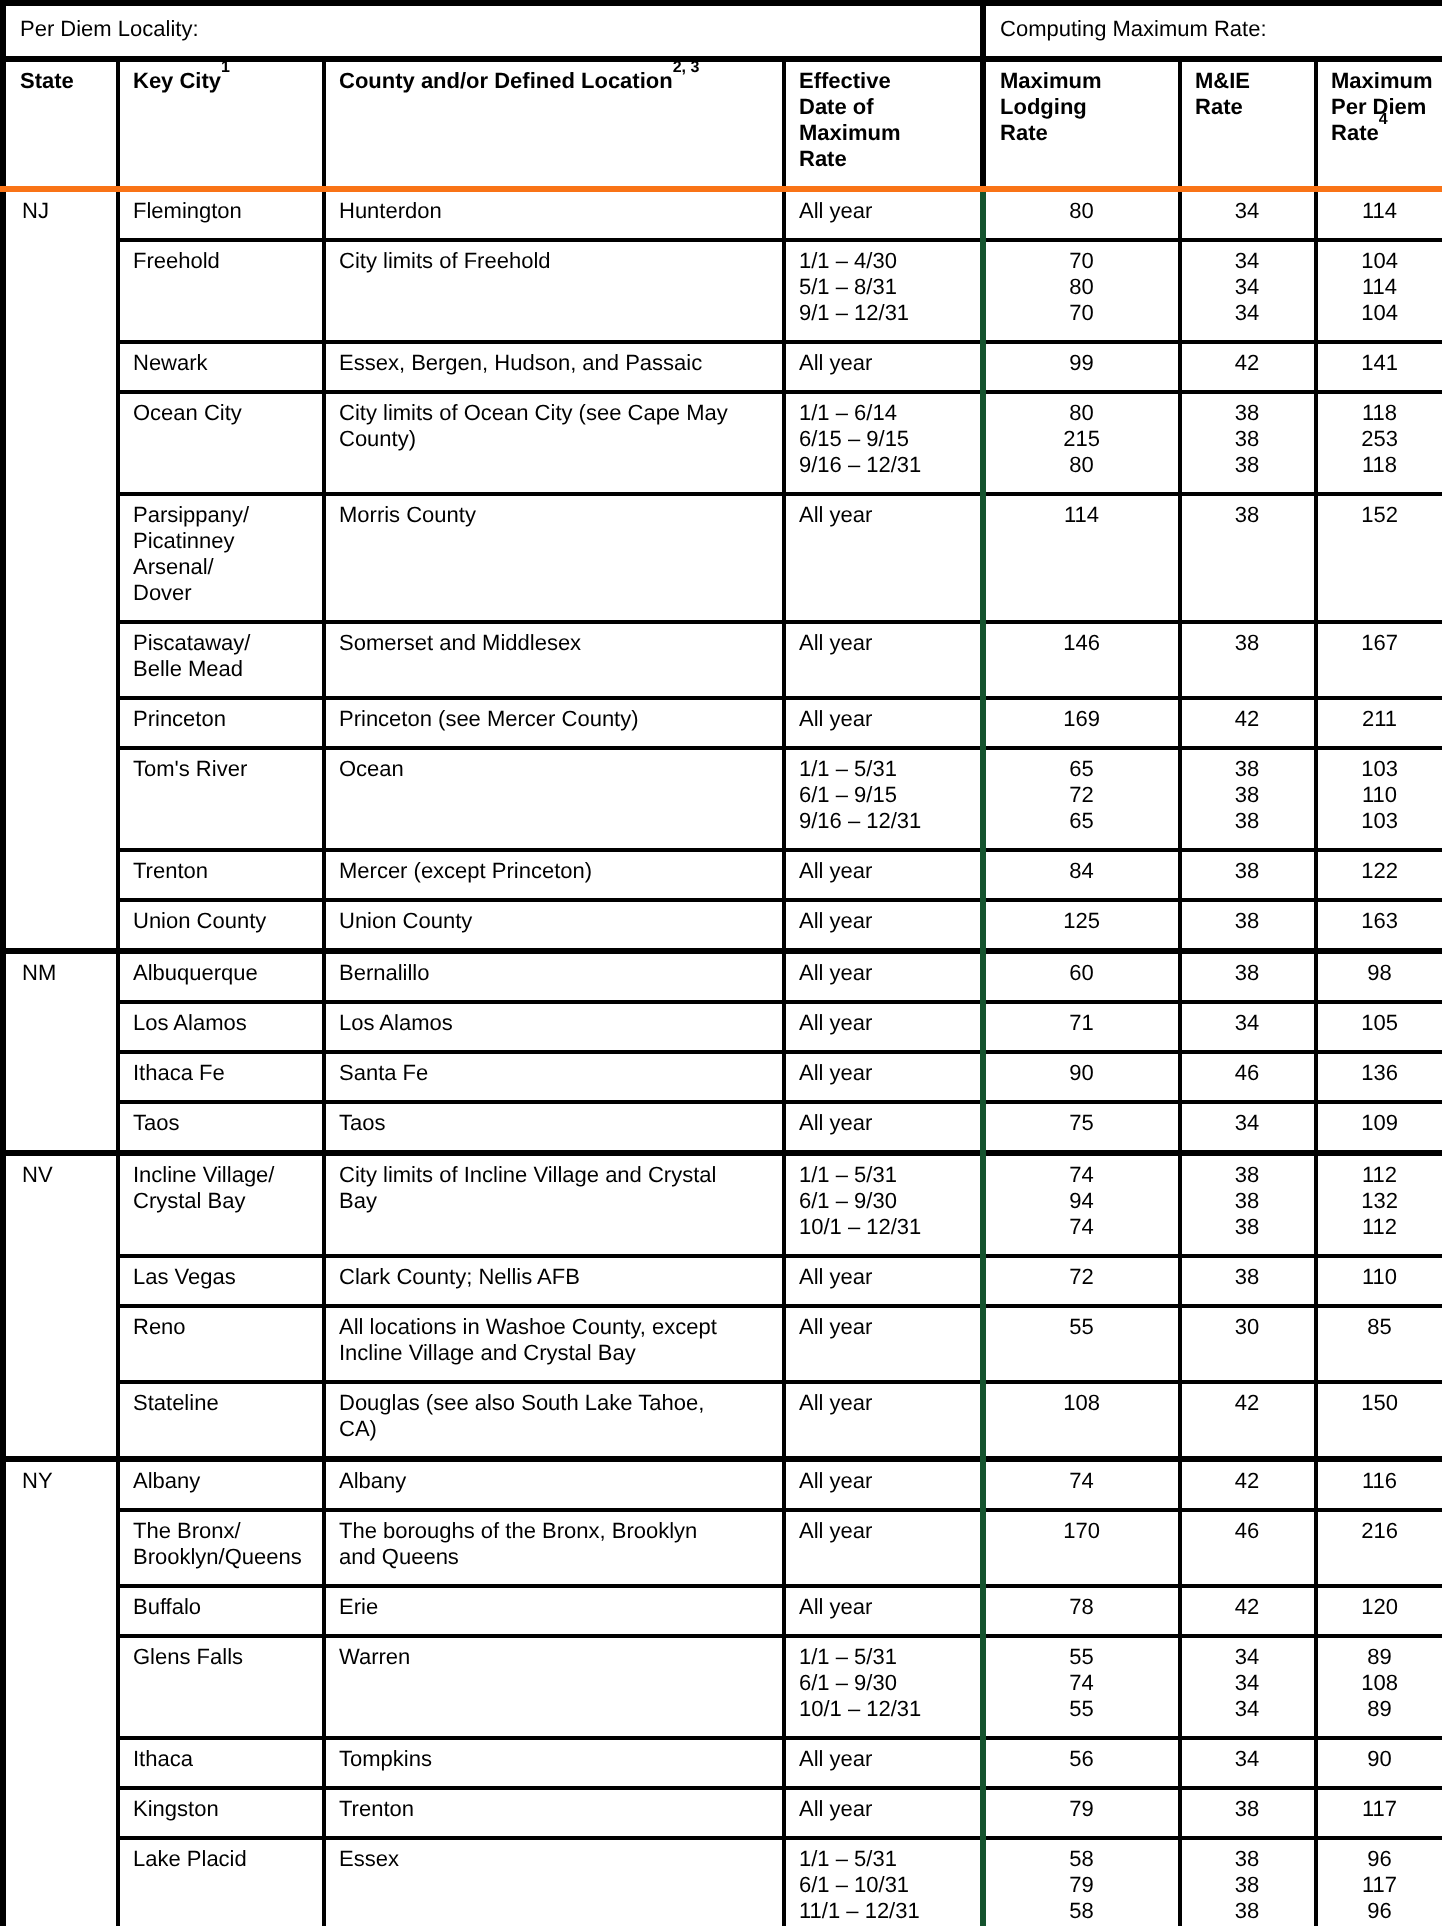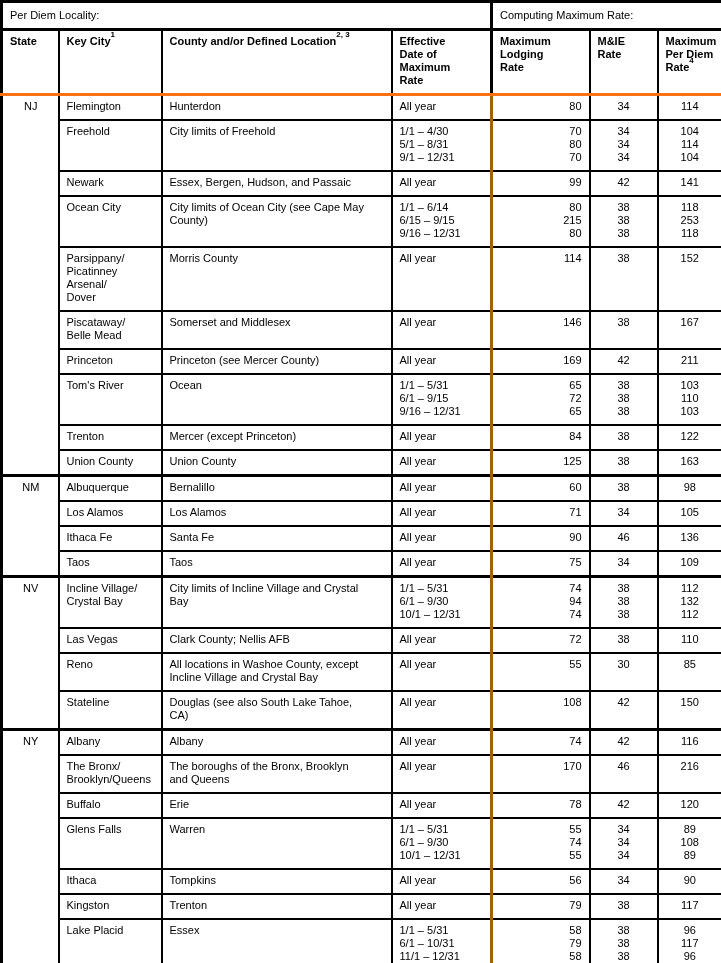--- a/index.html
+++ b/index.html
@@ -44,34 +44,33 @@
     white-space: pre-line;
   }
   sup.fnote {
     font-size: 8px;
     line-height: 0;
     position: relative;
     top: -3px;
   }
   td.state-cell {
     padding-left: 8px;
-    text-align: center;
   }
   td.dates-cell {
     white-space: pre-line;
   }
   td.city-cell, td.county-cell {
     white-space: pre-line;
     border-radius: 11px;
   }
   td.lodging-cell, td.mie-cell, td.per-diem-cell {
     white-space: pre-line;
     text-align: center;
   }
-  td.lodging-cell { border-left: 3px solid #a16207; text-align: right; }
+  td.lodging-cell { border-left: 3px solid #14532d; }
   tbody tr.group-start td {
     border-top: 3px solid #000000;
   }
 </style>
 </head>
 <body>
 
 <table class="perdiem">
   <colgroup>
     <col style="width:57px">

